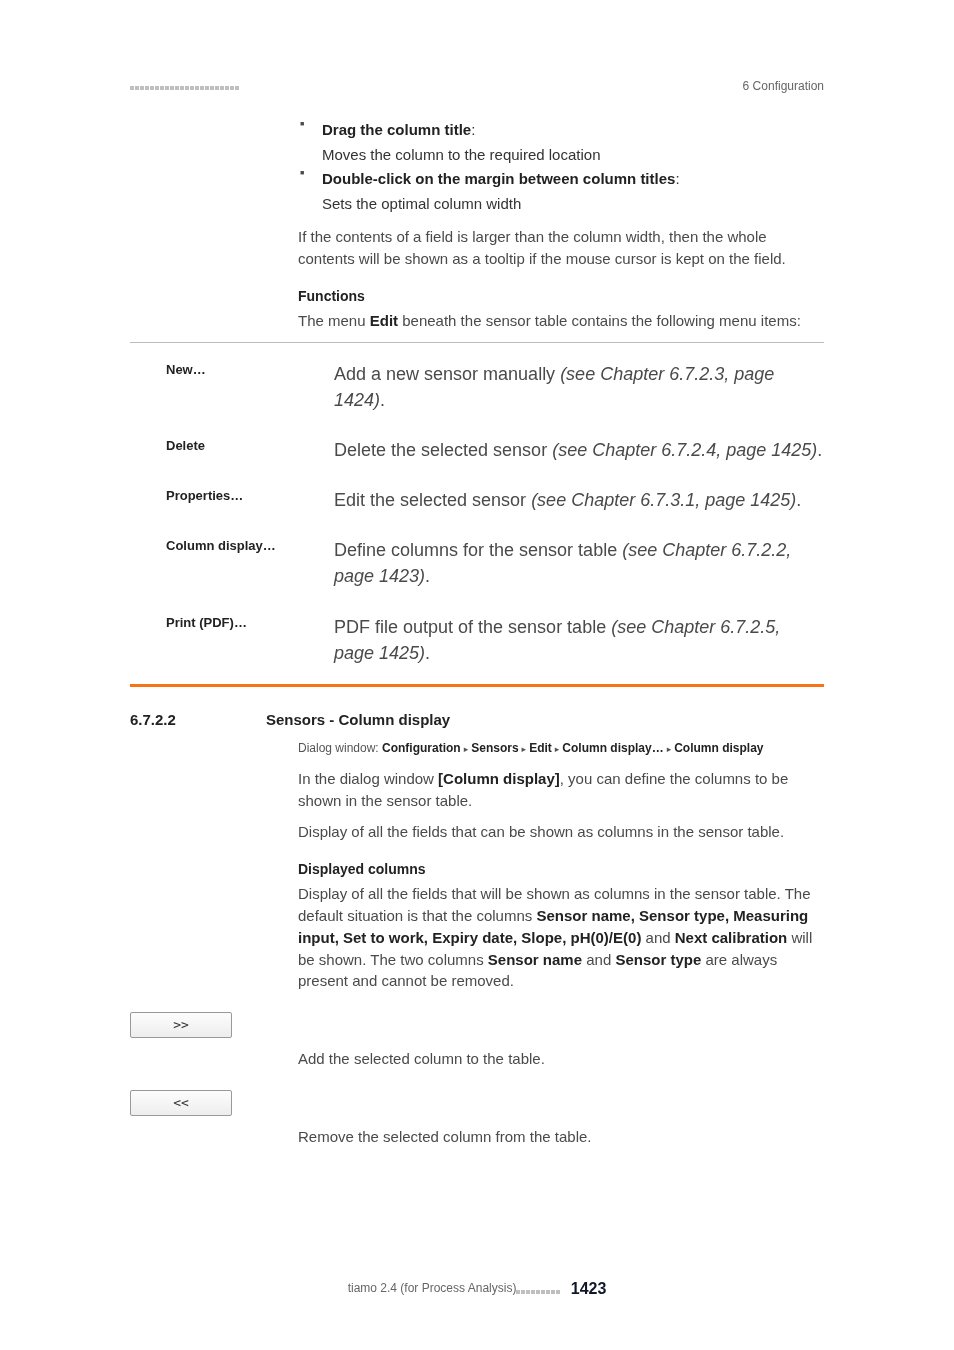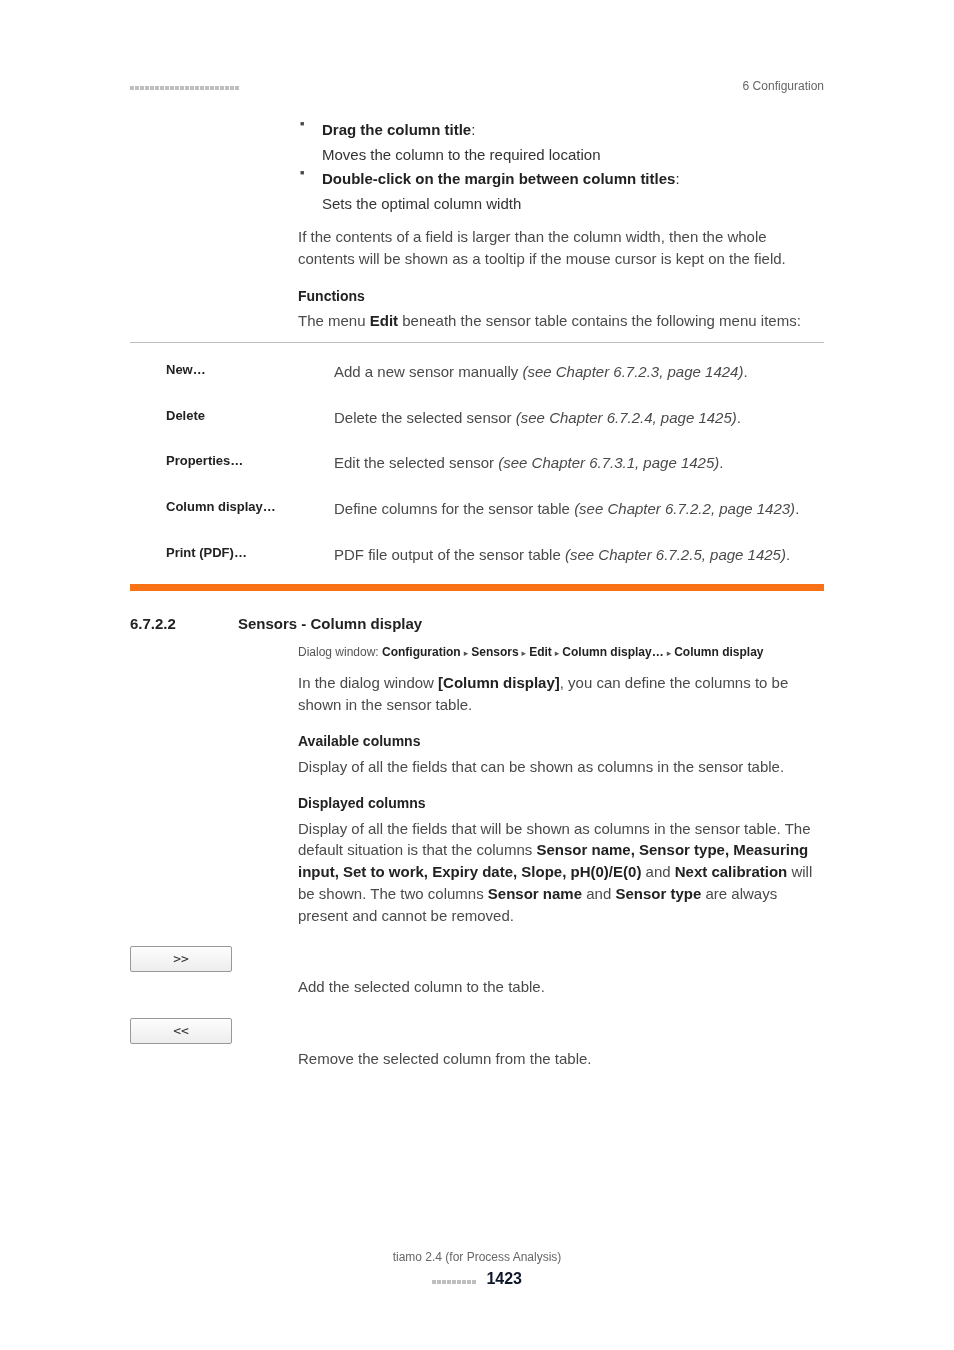--- a/index.html
+++ b/index.html
@@ -32,69 +32,69 @@
   .bullet-list > li { position: relative; padding-left: 24px; margin-top: 2px; }
   .bullet-list > li::before {
     content: "■";
     position: absolute;
     left: 2px;
     top: 0;
     font-size: 7px;
     color: #4a4a4a;
   }
   .bold { font-weight: 700; color: #222; }
-  .para { margin-top: 0; margin-bottom: 10px; color: #4a4a4a; }
+  .para { margin-top: 6px; margin-bottom: 10px; color: #4a4a4a; }
   .h4 { font-weight: 700; font-size: 14px; color: #222; margin-top: 16px; margin-bottom: 4px; }
   .def-table {
     width: 100%;
     border-top: 1px solid #bcbcbc;
-    border-bottom: 7px solid #f97316;
+    border-bottom: 3px solid #f97316;
     margin-top: 8px;
     margin-bottom: 22px;
     padding: 6px 0;
   }
   .def-row { display: flex; padding: 12px 0 12px 36px; }
   .def-term { width: 168px; font-weight: 700; font-size: 13px; color: #222; }
-  .def-desc { flex: 1; font-size: 15px; color: #4a4a4a; }
+  .def-desc { flex: 1; font-size: 18px; color: #4a4a4a; }
   .sec-heading {
     display: flex;
     font-weight: 700;
     font-size: 15px;
     color: #222;
     margin-top: 8px;
     margin-bottom: 10px;
+    gap: 28px;
   }
   .sec-heading .num { width: 108px; }
   .dialog-line { font-size: 12px; color: #555; margin-bottom: 10px; }
   .dialog-line .tri { font-size: 9px; margin: 0 3px; }
   .btn {
     display: inline-block;
     width: 102px;
     height: 26px;
     border: 1px solid #999;
     background: linear-gradient(#fdfdfd,#ededed);
     border-radius: 2px;
     text-align: center;
     line-height: 24px;
     font-size: 13px;
     color: #333;
     font-family: monospace;
     margin: 10px 0 4px 0;
   }
   .footer-row {
     position: absolute;
-    bottom: 60px;
+    bottom: 50px;
     left: 130px;
     right: 130px;
     display: flex;
     justify-content: center;
     align-items: center;
     font-size: 12px;
     color: #666;
-    flex-direction: column;
   }
   .footer-dots span {
     display: inline-block;
     width: 4px; height: 4px;
     background: #bfbfbf;
     margin-right: 1px;
   }
   .page-num { font-weight: 700; font-size: 16px; color: #0f172a; margin-left: 6px; }
   .italic { font-style: italic; }
   .col-desc { margin-top: 3px; margin-bottom: 2px; }
@@ -158,21 +158,20 @@
 </div>
 
 <div class="indent1">
   <p class="dialog-line">
     <span>Dialog window: </span><span class="bold">Configuration</span><span class="tri">▸</span><span class="bold">Sensors</span><span class="tri">▸</span><span class="bold">Edit</span><span class="tri">▸</span><span class="bold">Column display…</span><span class="tri">▸</span><span class="bold">Column display</span>
   </p>
   <p class="para">
     <span>In the dialog window </span><span class="bold">[Column display]</span><span>, you can define the columns to be shown in the sensor table.</span>
   </p>
 
-  <div class="h4">Available columns</div>
   <p class="para" style="margin-top:2px;">Display of all the fields that can be shown as columns in the sensor table.</p>
 
   <div class="h4">Displayed columns</div>
   <p class="para" style="margin-top:2px;">
     <span>Display of all the fields that will be shown as columns in the sensor table. The default situation is that the columns </span><span class="bold">Sensor name, Sensor type, Measuring input, Set to work, Expiry date, Slope, pH(0)/E(0)</span><span> and </span><span class="bold">Next calibration</span><span> will be shown. The two columns </span><span class="bold">Sensor name</span><span> and </span><span class="bold">Sensor type</span><span> are always present and cannot be removed.</span>
   </p>
 </div>
 
 <div>
   <div class="btn">&gt;&gt;</div>

